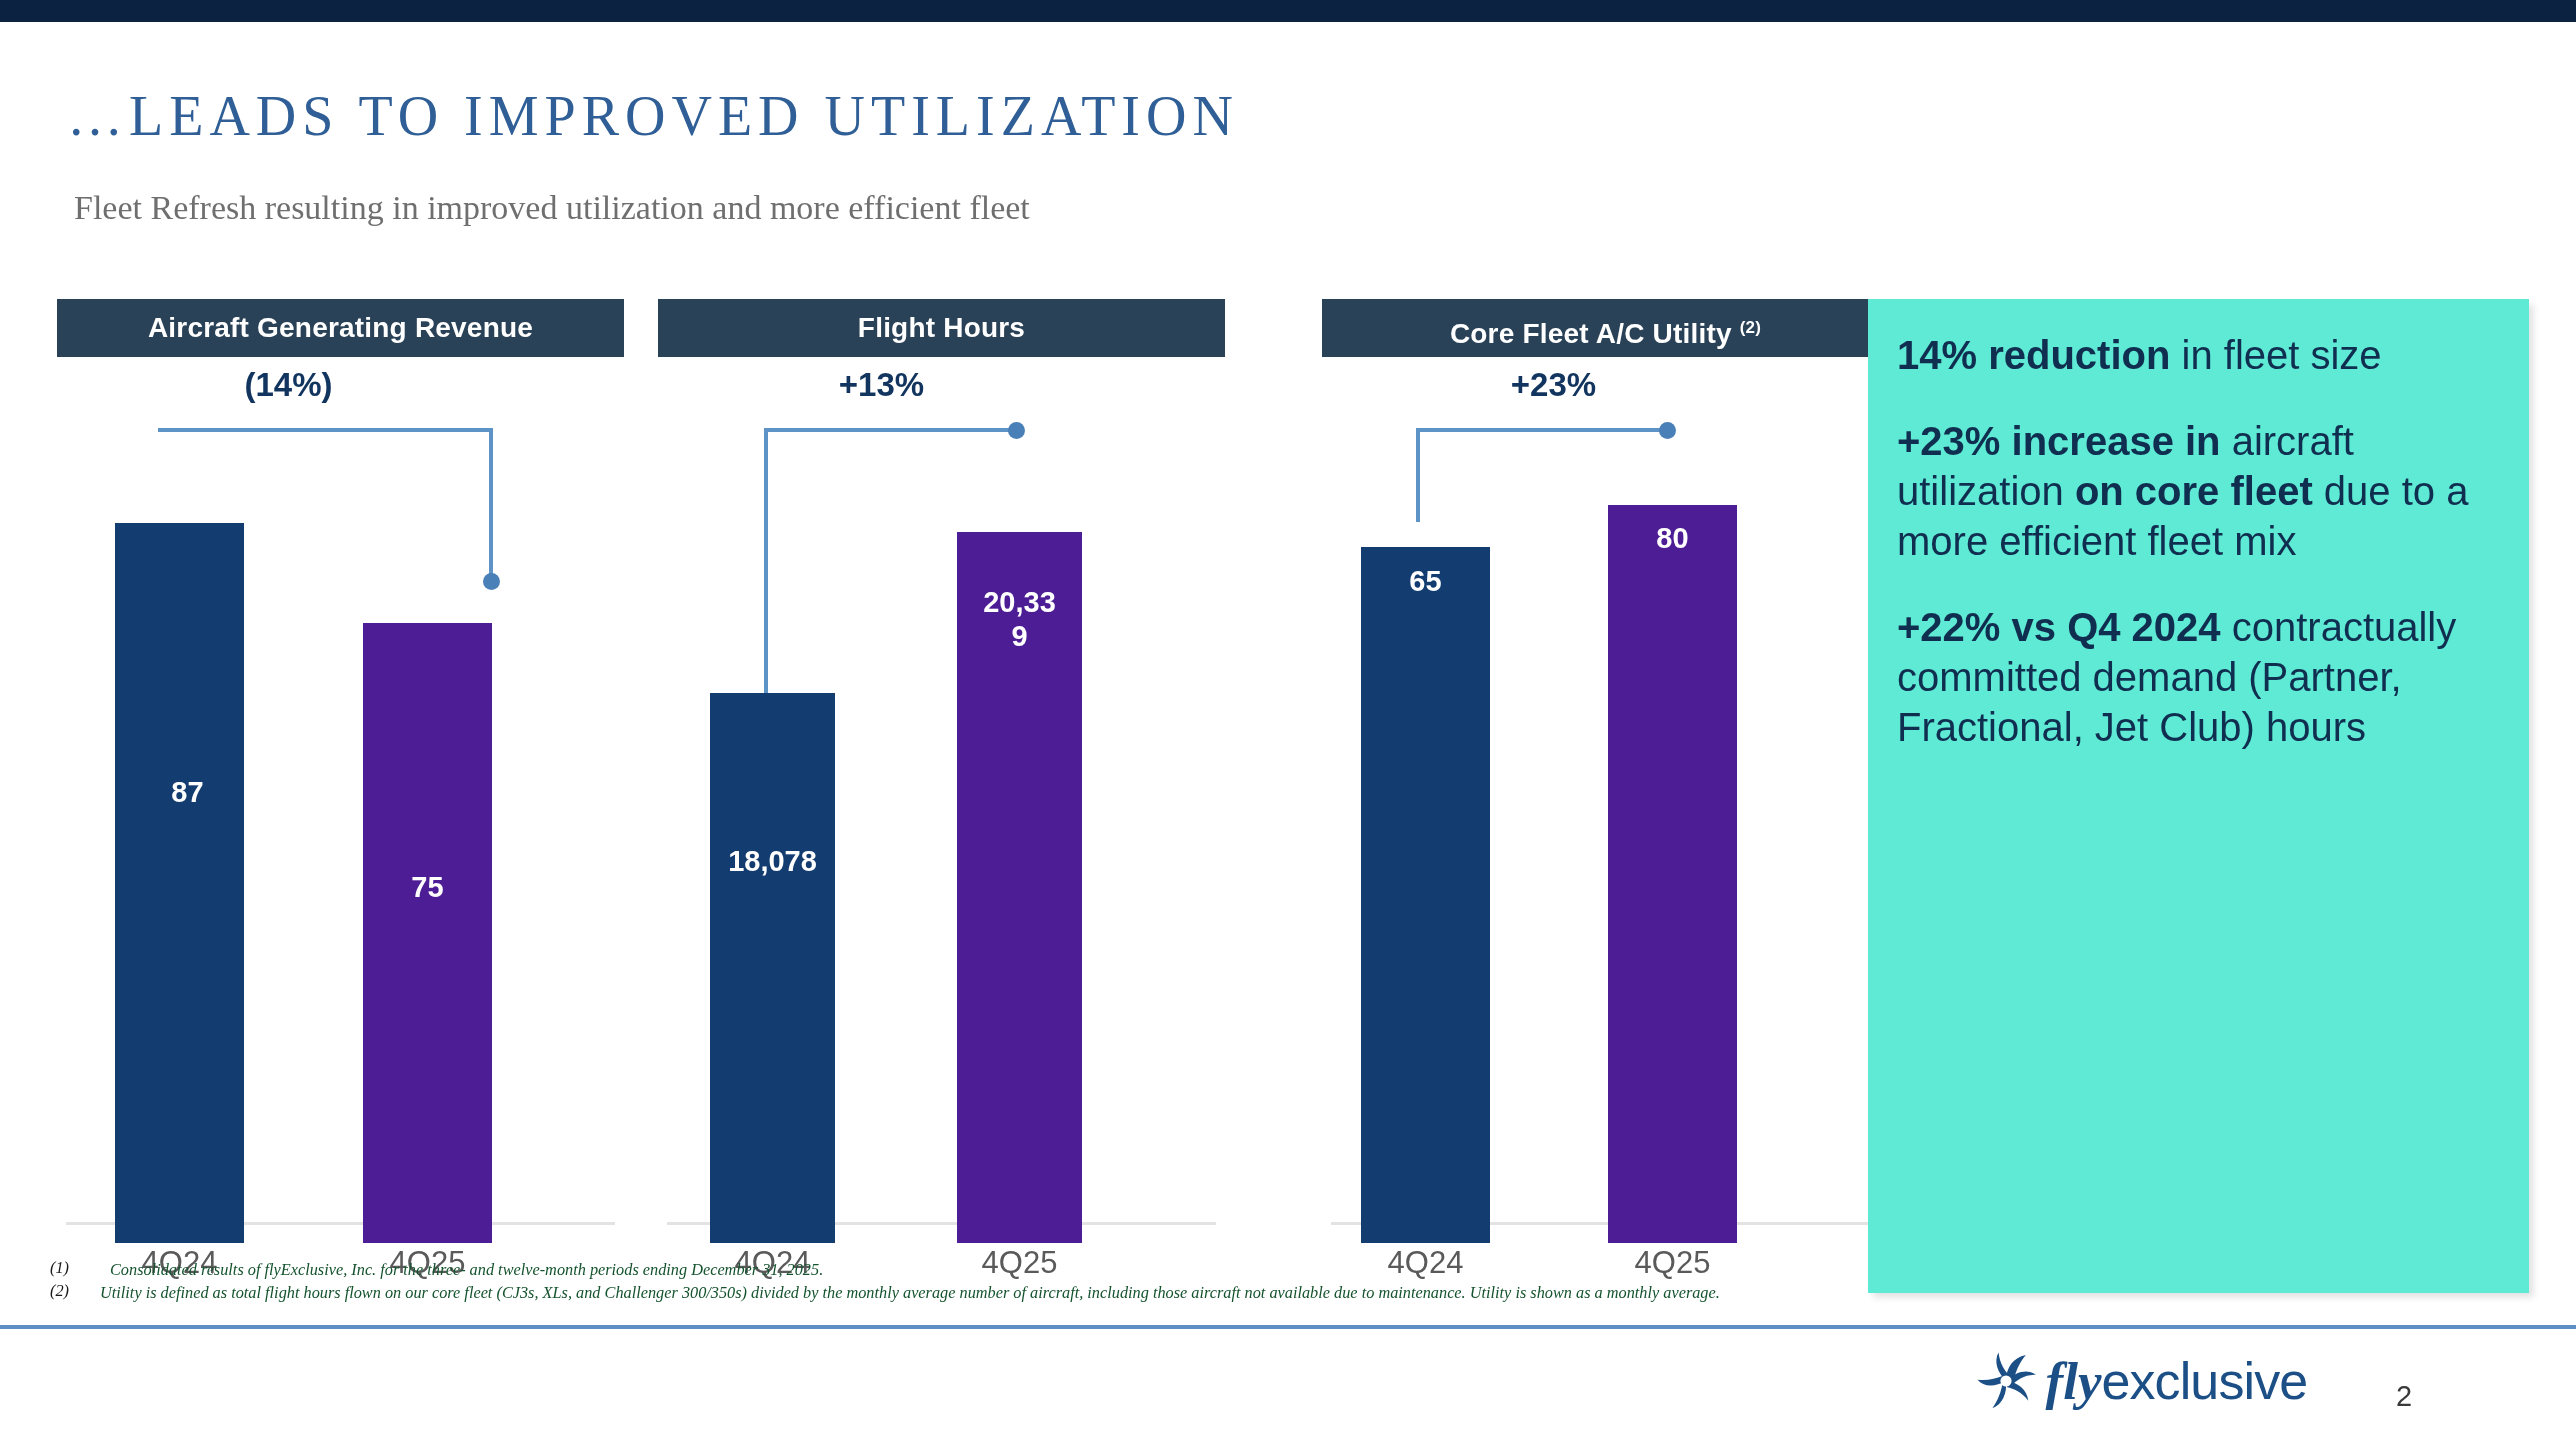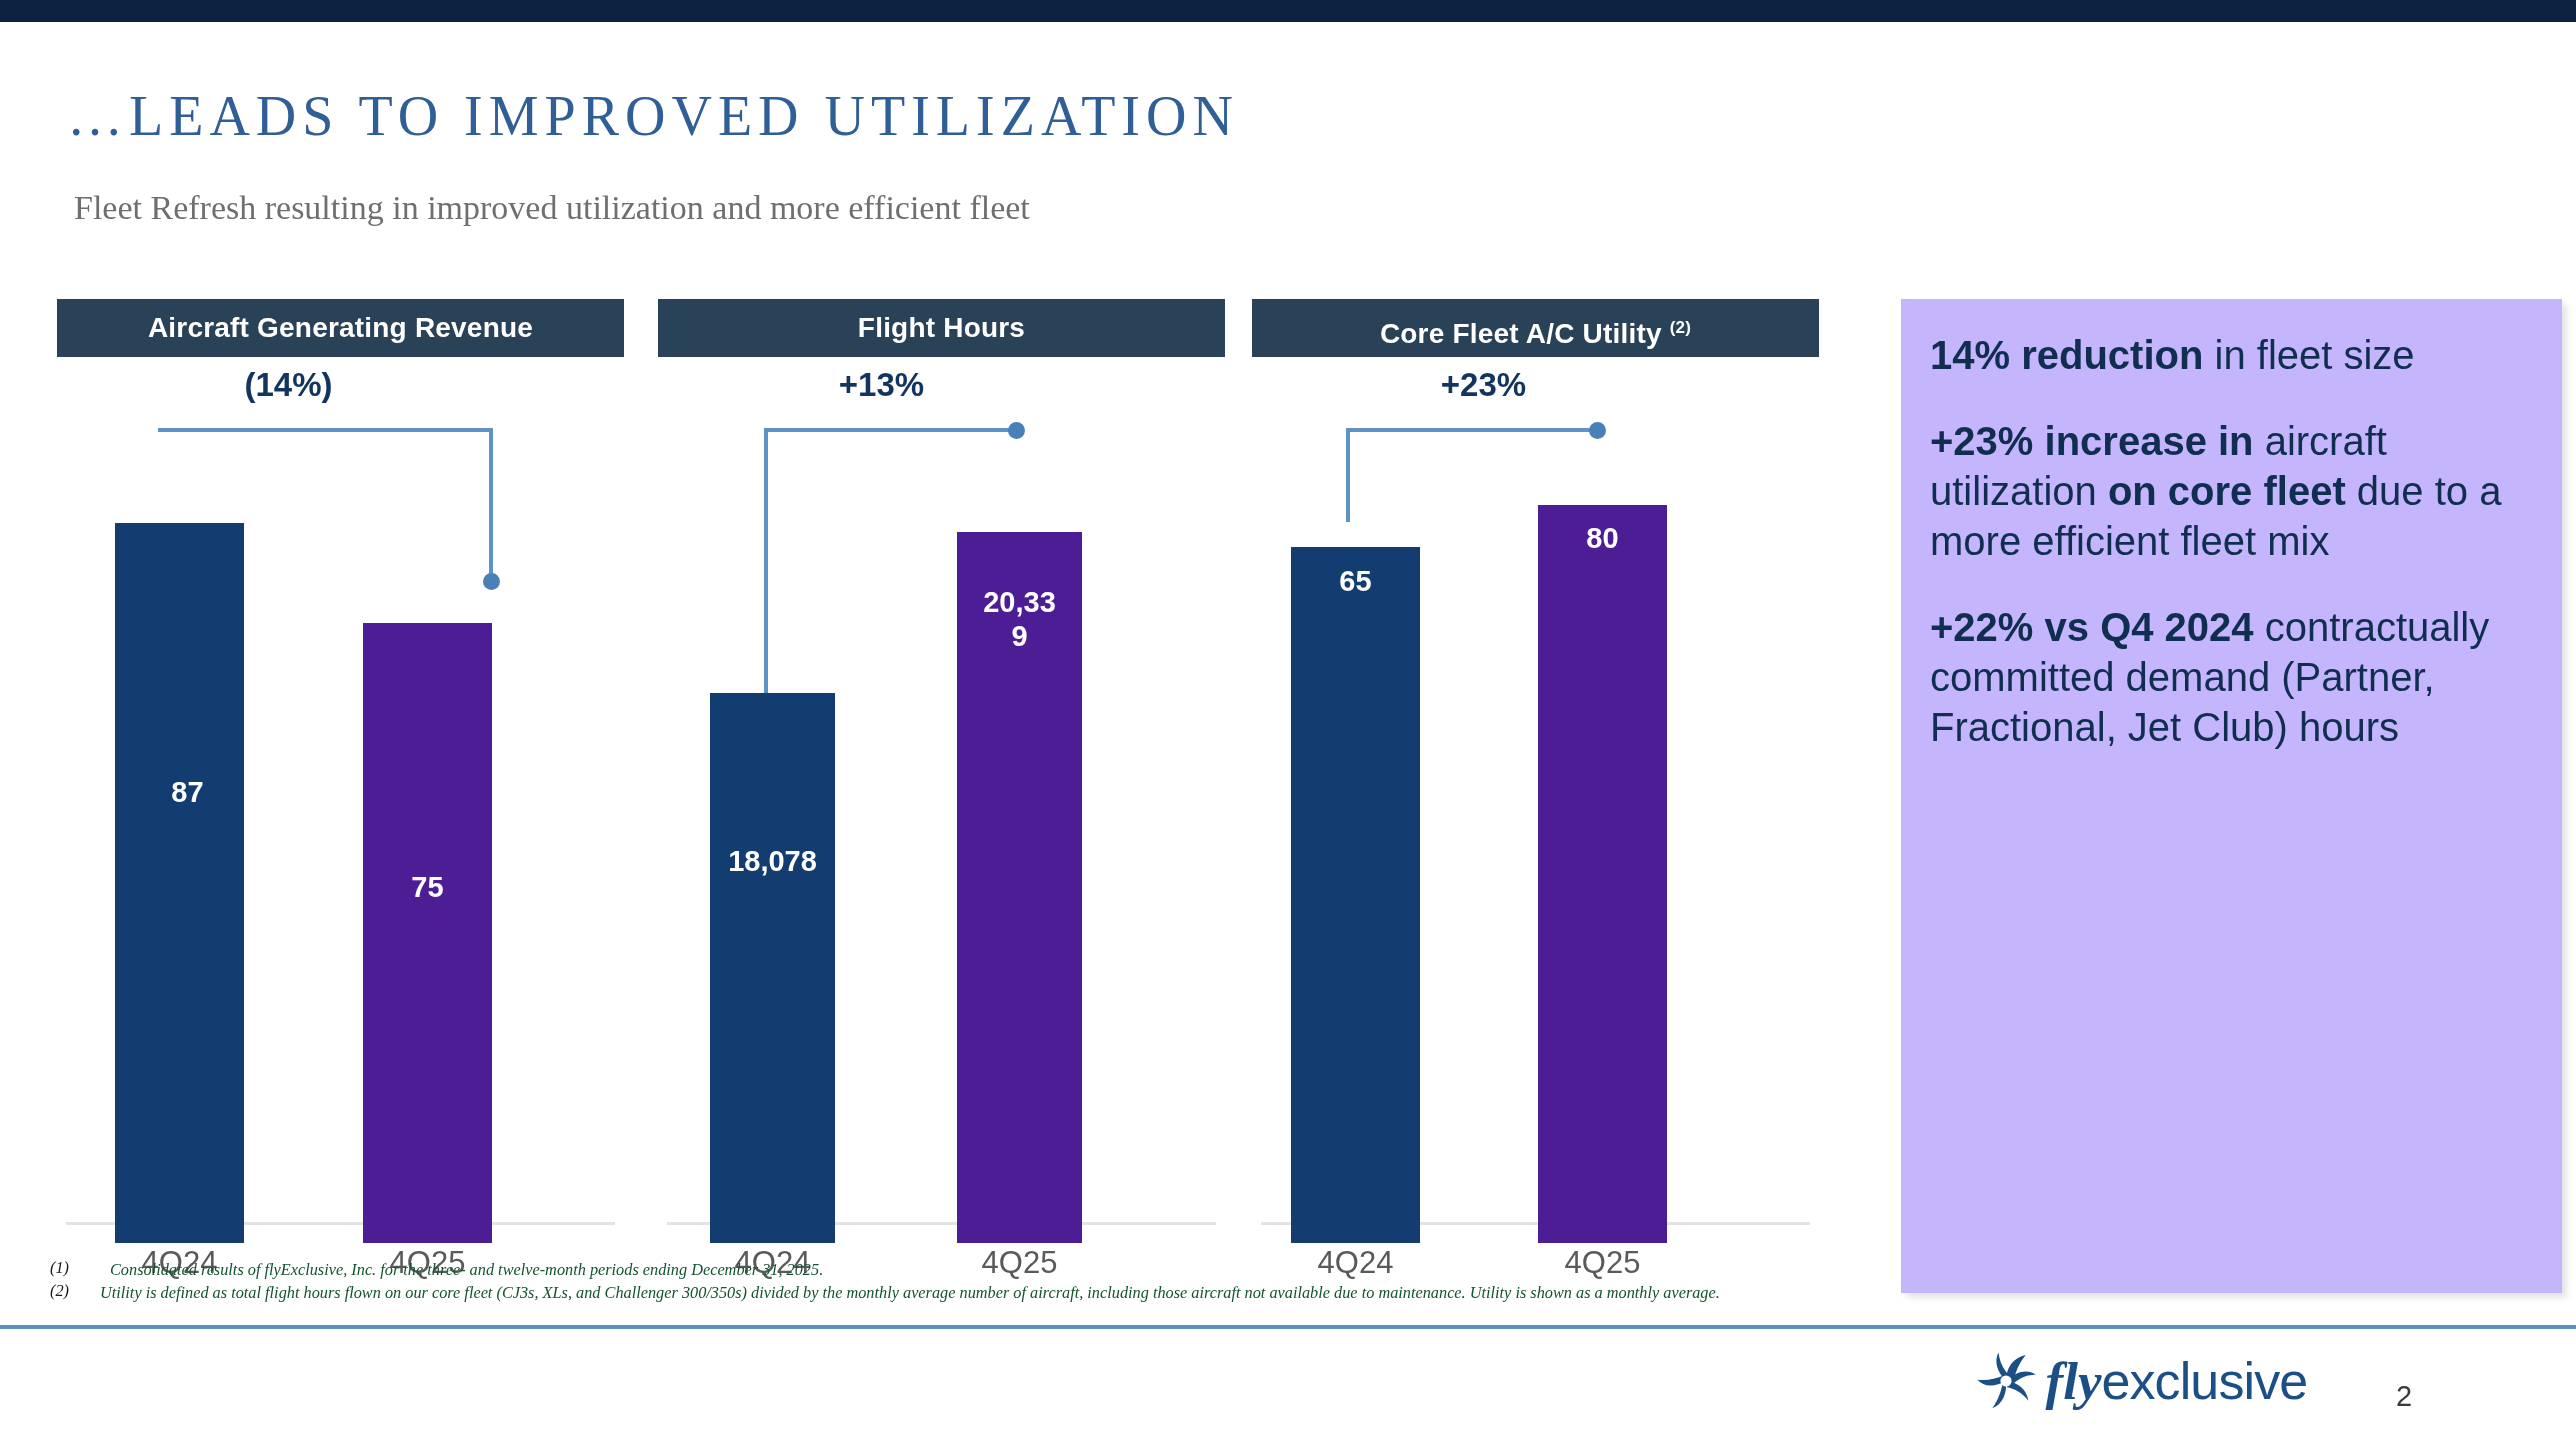--- a/index.html
+++ b/index.html
@@ -68,25 +68,24 @@
   .conn-dot{position:absolute;width:17px;height:17px;border-radius:50%;background:#4a80b8;}
   .delta{
     position:absolute;
     font-size:33px;font-weight:bold;color:#12355f;
     text-align:center;white-space:nowrap;
   }
   
   .callout{
     position:absolute;left:1868px;top:299px;
     width:661px;height:994px;
-    background:#c4b5fd;
+    background:#5eead4;
     box-shadow:5.2px 5.2px 6.9px rgba(0,0,0,0.12);
     box-sizing:border-box;
     padding:31px 31px 0 29px;
-    margin-left:33px;
   }
   .callout p{
     margin:0 0 36px 0;
     font-size:40px;line-height:50px;
     color:#102e4f;
     font-weight:400;
   }
   .callout p b{font-weight:bold;}
   
   .fn{
@@ -170,21 +169,21 @@
     </div>
     <div class="bar bar-light" style="left:299px;width:125px;height:711px;">
       <div class="bar-label" style="top:53px;padding:0 20px;">20,339</div>
     </div>
 
     <div class="xlabel" style="left:52px;width:125px;top:869px;">4Q24</div>
     <div class="xlabel" style="left:299px;width:125px;top:869px;">4Q25</div>
   </div>
 </div>
 
-<div class="panel" style="left:1252px;width:567px;">
+<div class="panel" style="left:1322px;width:567px;">
   <div class="panel-head">
     <span>Core Fleet A/C Utility </span><sup>(2)</sup>
   </div>
   <div class="plot" style="height:867px;margin-top:19px;">
     <div class="baseline" style="top:846px;left:8.6px;right:8.6px;"></div>
 
     <div class="delta" style="left:94px;width:275px;top:-10.3px;">+23%</div>
     <div class="conn-h" style="left:94px;width:249px;top:52px;"></div>
     <div class="conn-v" style="left:94px;top:52px;height:94px;"></div>
     <div class="conn-dot" style="left:337px;top:46px;"></div>

